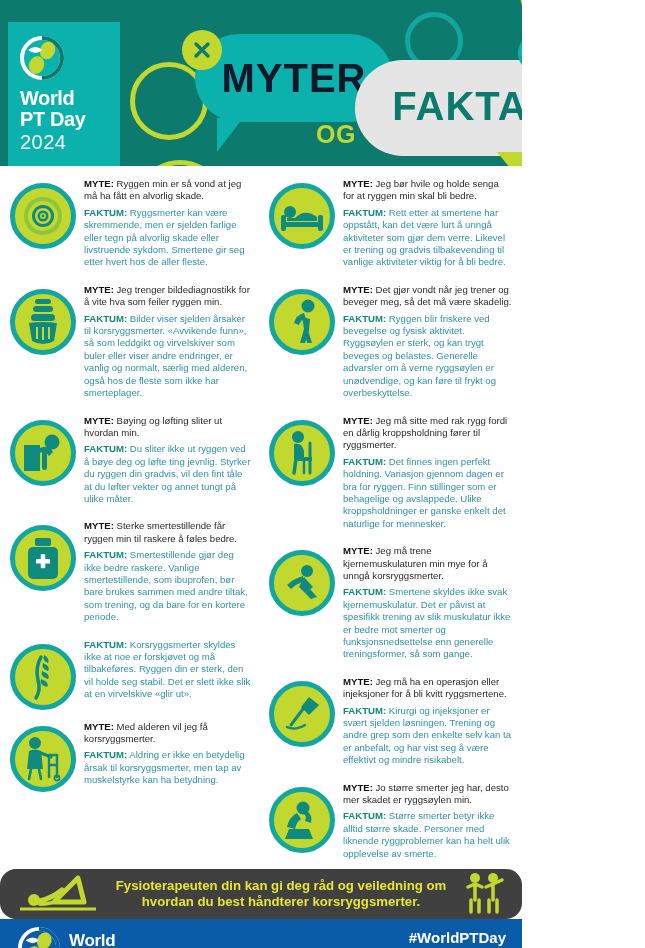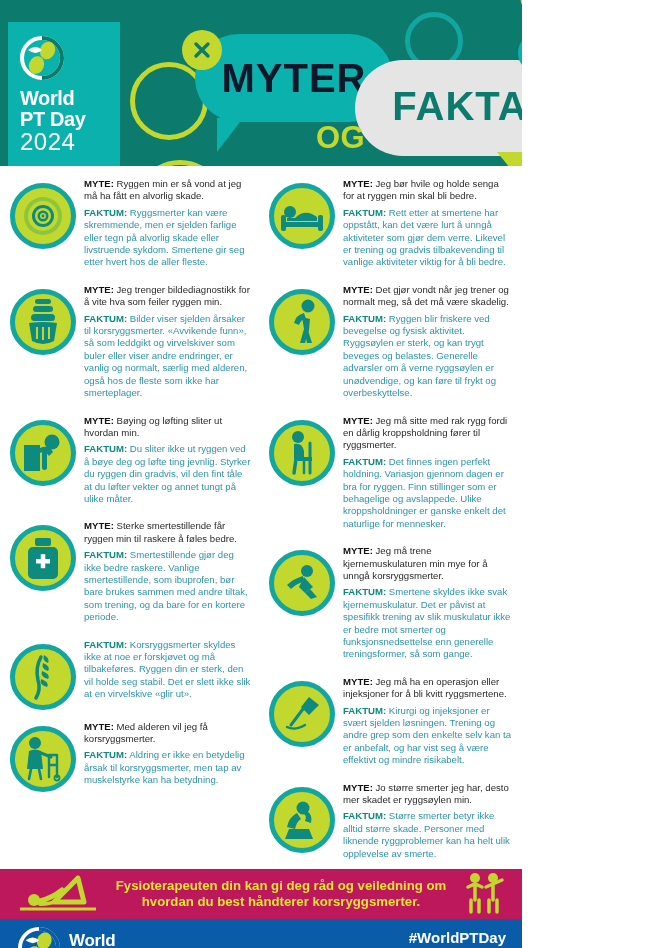--- a/index.html
+++ b/index.html
@@ -45,21 +45,21 @@
   .wpd-text {
     color: #ffffff;
     font-weight: bold;
     font-size: 20px;
     line-height: 21px;
     letter-spacing: -0.4px;
     margin-top: 8px;
   }
   .wpd-year {
     color: #ffffff;
-    font-size: 24px;
+    font-size: 20px;
     line-height: 22px;
     font-weight: 300;
     margin-top: 1px;
     letter-spacing: 0.5px;
   }
 
   .bubble-myter {
     position: absolute;
     left: 195px; top: 34px;
     width: 198px; height: 88px;
@@ -105,21 +105,21 @@
     color: #0c7a6d;
     font-weight: bold;
     font-size: 40px;
     letter-spacing: 1px;
   }
   .og-word {
     position: absolute;
     left: 316px; top: 120px;
     color: #c3d82e;
     font-weight: bold;
-    font-size: 31px;
+    font-size: 25px;
     z-index: 7;
     letter-spacing: 0.5px;
   }
   .badge {
     position: absolute;
     width: 40px; height: 40px;
     border-radius: 50%;
     z-index: 8;
     display: flex; align-items: center; justify-content: center;
   }
@@ -160,25 +160,26 @@
   }
   .myte { color: #2a2a2a; }
   .faktum { color: #2f93a8; }
   .lead-m { font-weight: bold; color: #111111; }
   .lead-f { font-weight: bold; color: #0f8a7e; margin-top: 44px; }
 
   
   .cta {
     flex: none;
     height: 50px;
-    background: #be185d;
+    background: #404040;
     display: flex;
     align-items: center;
     padding: 0 14px;
     gap: 10px;
+    border-radius: 16px;
   }
   .cta-text {
     flex: 1;
     text-align: center;
     color: #e8e534;
     font-weight: bold;
     font-size: 13.2px;
     line-height: 16.5px;
   }
   .footer {
@@ -388,21 +389,21 @@
       <div class="item">
         <div class="icon-circle">
           <svg width="44" height="50" viewBox="0 0 44 50">
             <circle cx="28" cy="9" r="6.5" fill="#0f8a7e"></circle>
             <path d="M24 16 Q16 18 14 26 L19 28 Q21 22 26 22 Z" fill="#0f8a7e"></path>
             <path d="M22 20 L24 32 L20 46 L25 46 L29 33 L30 22 Z" fill="#0f8a7e"></path>
             <path d="M27 30 L32 46 L27 46 L24 33 Z" fill="#0f8a7e"></path>
           </svg>
         </div>
         <div class="txt">
-          <p class="myte"><span class="lead-m">MYTE:</span> <span>Det gjør vondt når jeg trener og normalt meg, så det må være skadelig.</span></p>
+          <p class="myte"><span class="lead-m">MYTE:</span> <span>Det gjør vondt når jeg trener og beveger meg, så det må være skadelig.</span></p>
           <p class="faktum"><span class="lead-f">FAKTUM:</span> <span>Ryggen blir friskere ved bevegelse og fysisk aktivitet. Ryggsøylen er sterk, og kan trygt beveges og belastes. Generelle advarsler om å verne ryggsøylen er unødvendige, og kan føre til frykt og overbeskyttelse.</span></p>
         </div>
       </div>
 
       <div class="item">
         <div class="icon-circle">
           <svg width="44" height="48" viewBox="0 0 44 48">
             <circle cx="18" cy="8" r="6" fill="#0f8a7e"></circle>
             <path d="M14 15 Q22 13 24 22 L24 30 L14 30 Z" fill="#0f8a7e"></path>
             <path d="M14 28 L32 28 L32 32 L18 32 Z" fill="#0f8a7e"></path>

